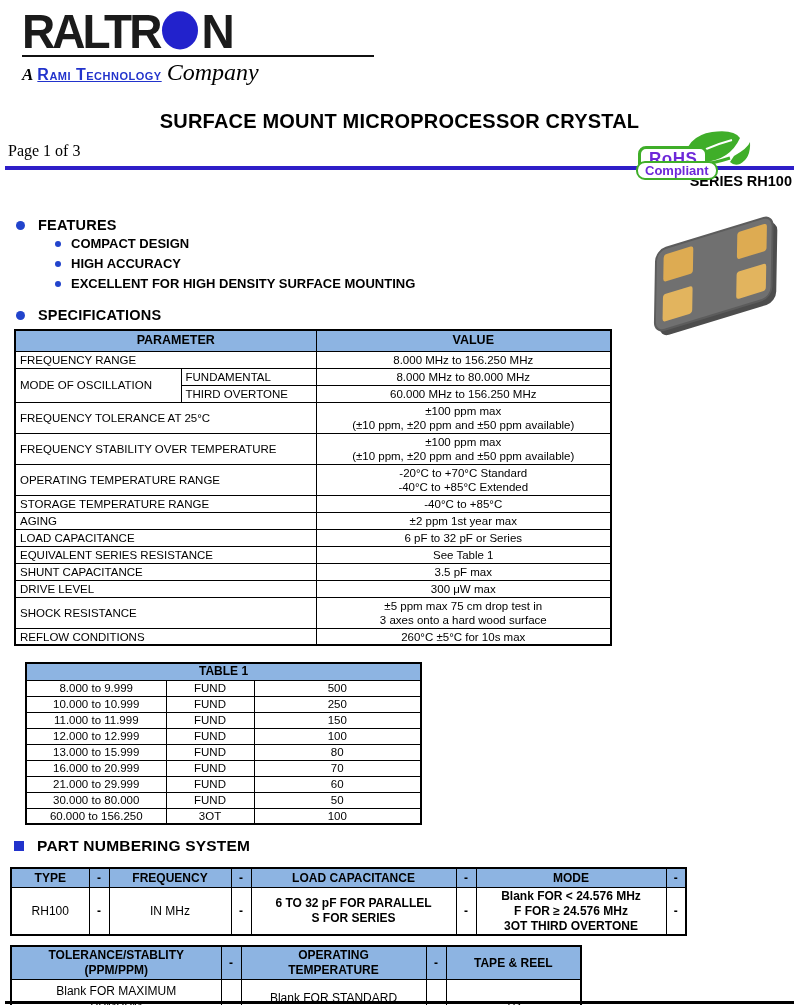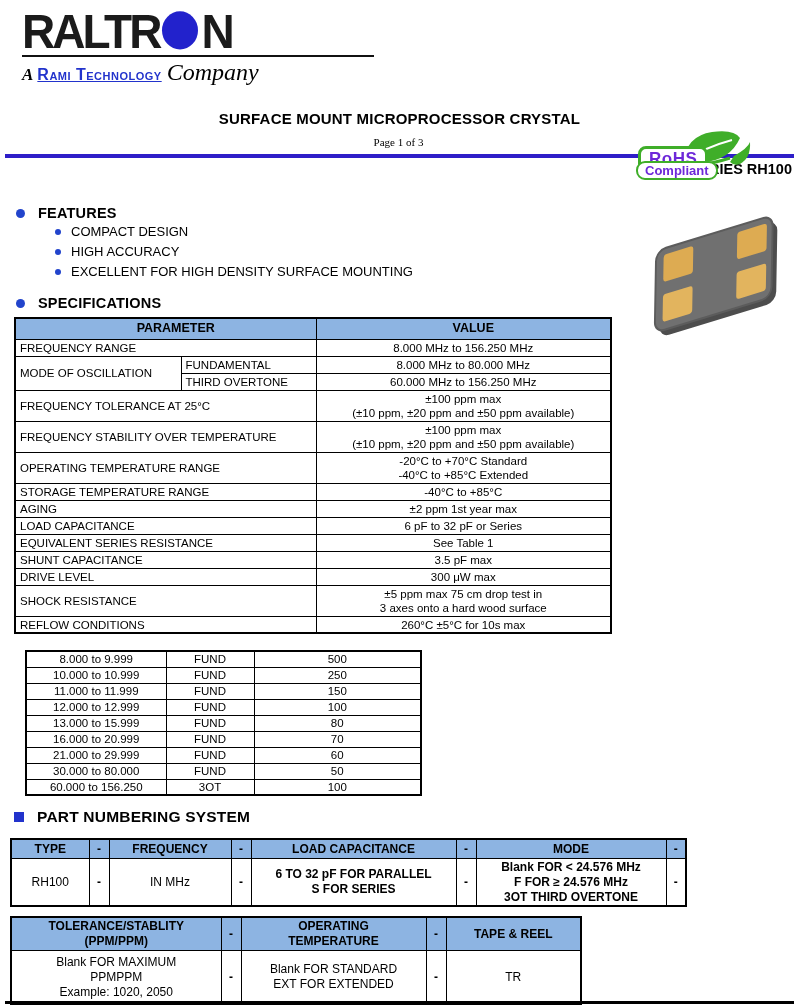--- a/index.html
+++ b/index.html
@@ -28,41 +28,41 @@
   }
   .logo-rule { height: 2px; background: #111; width: 352px; margin: 1px 0 2px 0; }
   .logo-tagline { font-size: 17px; white-space: nowrap; }
   .tag-a { font-family: "Liberation Serif", serif; font-style: italic; font-weight: bold; margin-right: 4px; }
   .tag-brand {
     color: #2233cc; font-weight: bold; font-variant: small-caps;
     text-decoration: underline; letter-spacing: 0.5px; font-size: 16px;
   }
   .tag-company { font-family: "Liberation Serif", serif; font-style: italic; margin-left: 5px; font-size: 24px; }
   .header-right { flex: 1; padding-top: 24px; }
-  .doc-title { font-weight: bold; font-size: 15px; text-align: center; letter-spacing: 0.2px; }
-  .page-num { font-family: "Liberation Serif", serif; font-size: 11px; text-align: center; margin-top: 9px; padding-right: 2px; }
+  .doc-title { font-weight: bold; font-size: 20px; text-align: center; letter-spacing: 0.2px; }
+  .page-num { font-family: "Liberation Serif", serif; font-size: 16px; text-align: left; margin-top: 9px; padding-right: 2px; }
   .blue-rule { height: 4px; background: #2e1ec8; margin: 6px 5px 0 5px; }
   .series-line { text-align: right; font-weight: bold; font-size: 14.5px; padding-right: 7px; margin-top: 3px; }
 
   
   .section { display: flex; align-items: center; margin-left: 16px; }
   .bullet-round {
     width: 9px; height: 9px; border-radius: 50%; background: #2244cc;
     display: inline-block; margin-right: 13px; flex: none;
   }
   .bullet-square {
     width: 10px; height: 10px; background: #2233cc;
     display: inline-block; margin-right: 13px; flex: none;
   }
   .section-title { font-weight: bold; font-size: 14.5px; letter-spacing: 0.2px; text-align: center; }
 
   
   .features { margin-top: 28px; }
   .feature-list { margin: 3px 0 0 55px; }
-  .feature-item { display: flex; align-items: center; margin-bottom: 5px; }
+  .feature-item { display: flex; align-items: center; margin-bottom: 5px; font-weight: bold; }
   .feature-dot {
     width: 6px; height: 6px; border-radius: 50%; background: #2244cc;
     display: inline-block; margin-right: 10px; flex: none;
   }
   .feature-text { font-size: 13px; }
 
   
   .rohs { position: absolute; left: 636px; top: 138px; width: 120px; height: 64px; color: #6d28d9; }
   .rohs-box1 {
     display: inline-block; border: 3px solid #3fae29; border-radius: 8px;
@@ -274,20 +274,23 @@
   </svg>
 
   <div class="table1-wrap">
     <table class="table1 outer">
       <colgroup>
           <col style="width:140px">
           <col style="width:88px">
           <col style="width:167px">
         </colgroup>
       <tbody>
+          <tr class="trow">
+        <td colspan="3" class="th">TABLE 1</td>
+      </tr>
       <tr>
             <td>8.000 to 9.999</td>
             <td>FUND</td>
             <td>500</td>
           </tr>
       <tr>
             <td>10.000 to 10.999</td>
             <td>FUND</td>
             <td>250</td>
           </tr>

